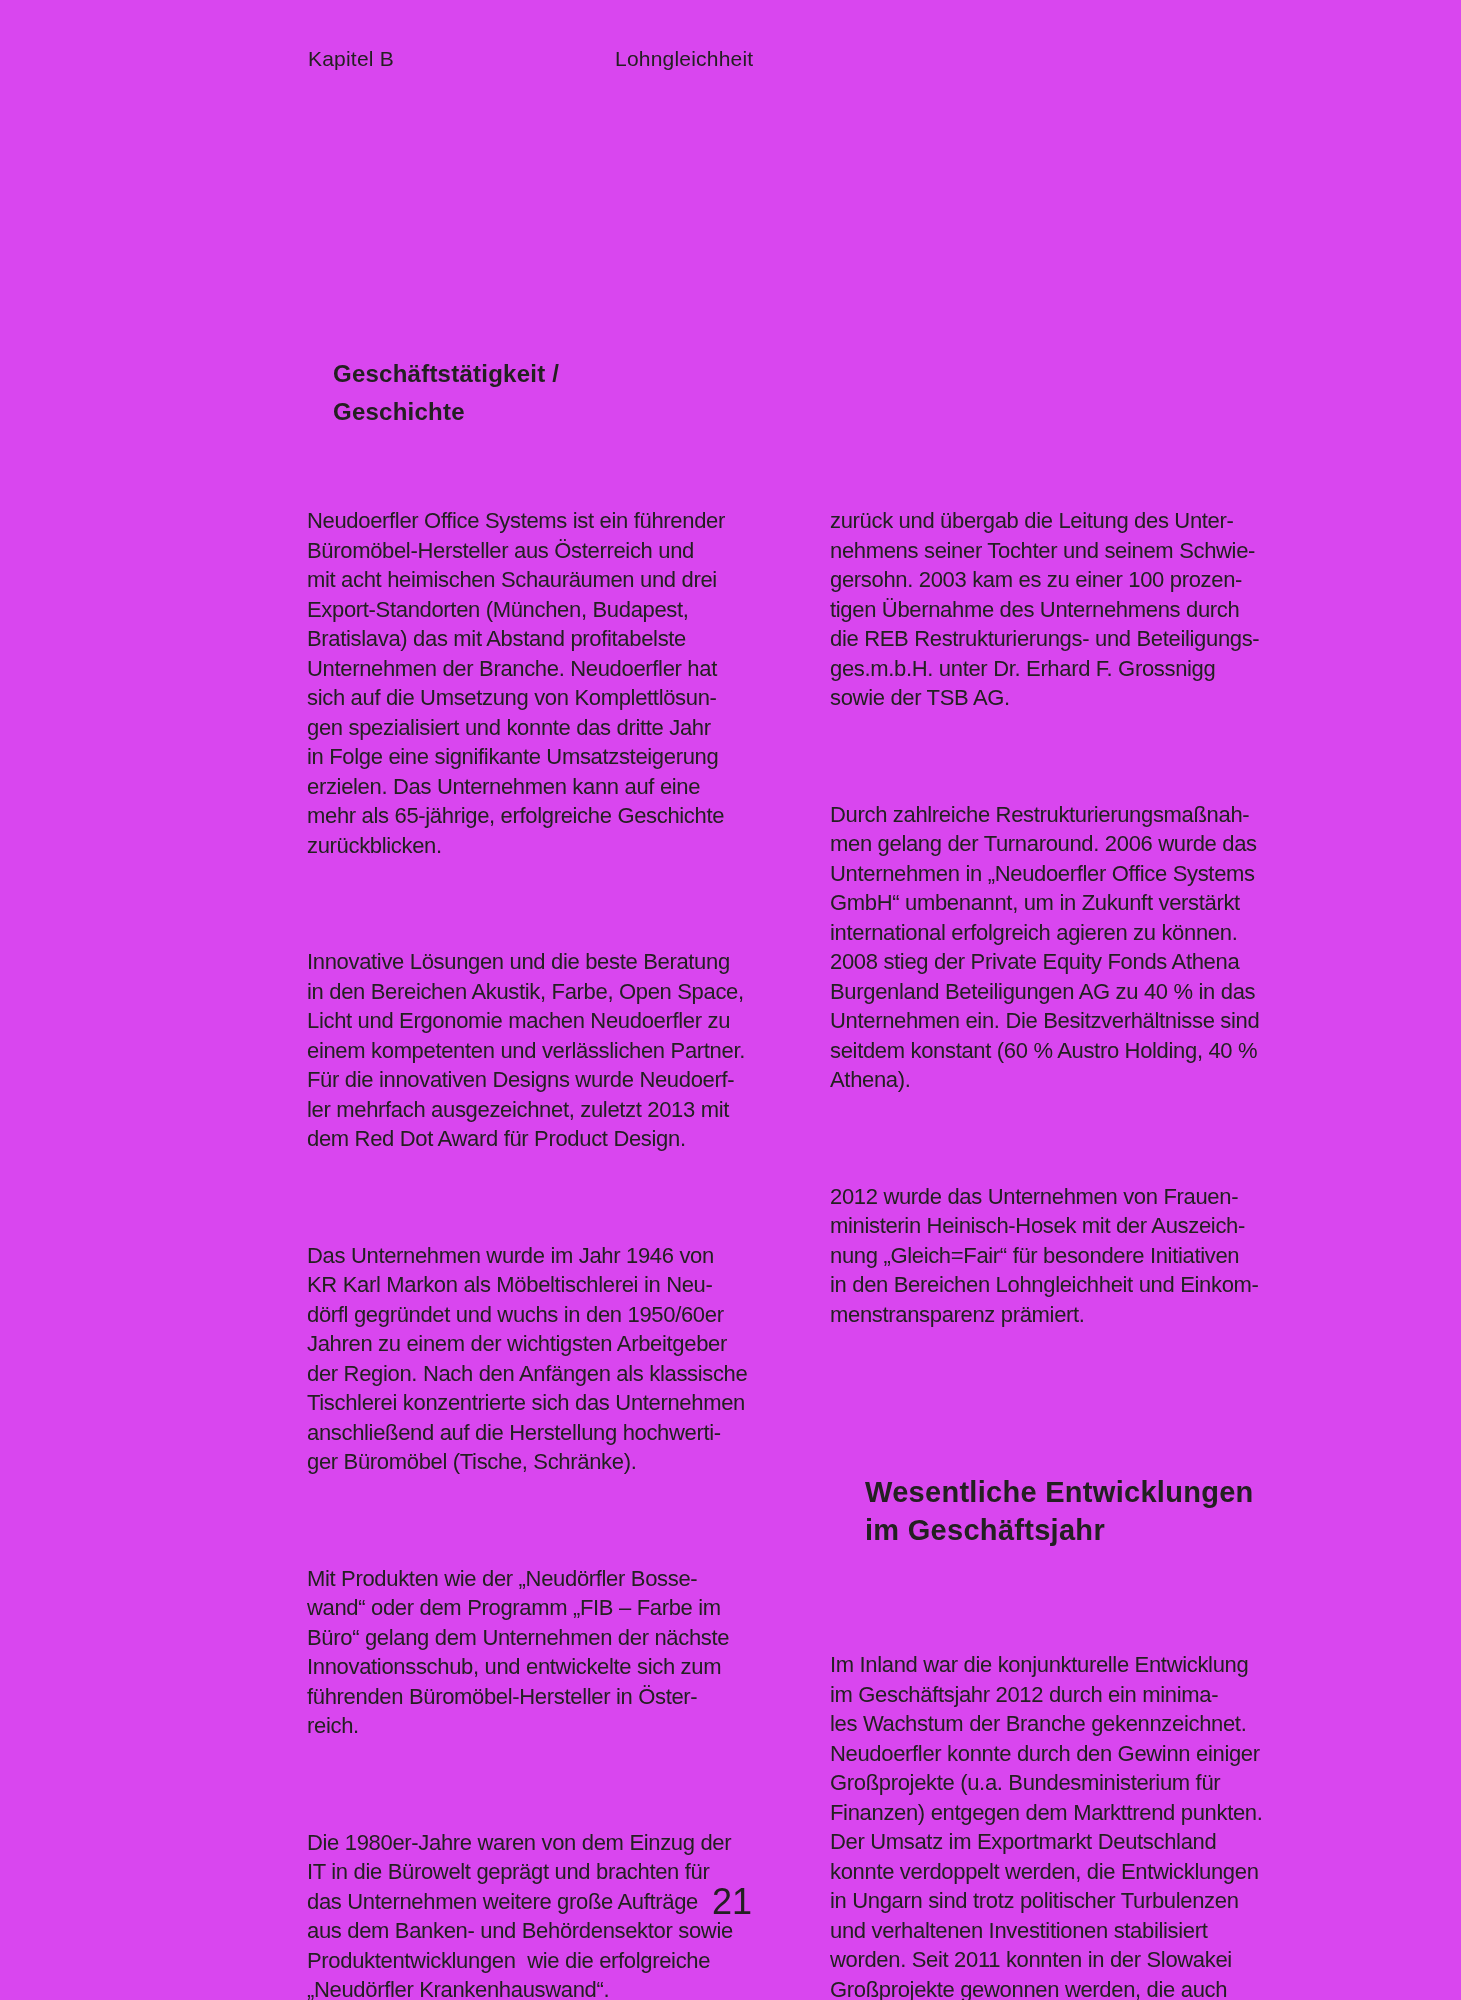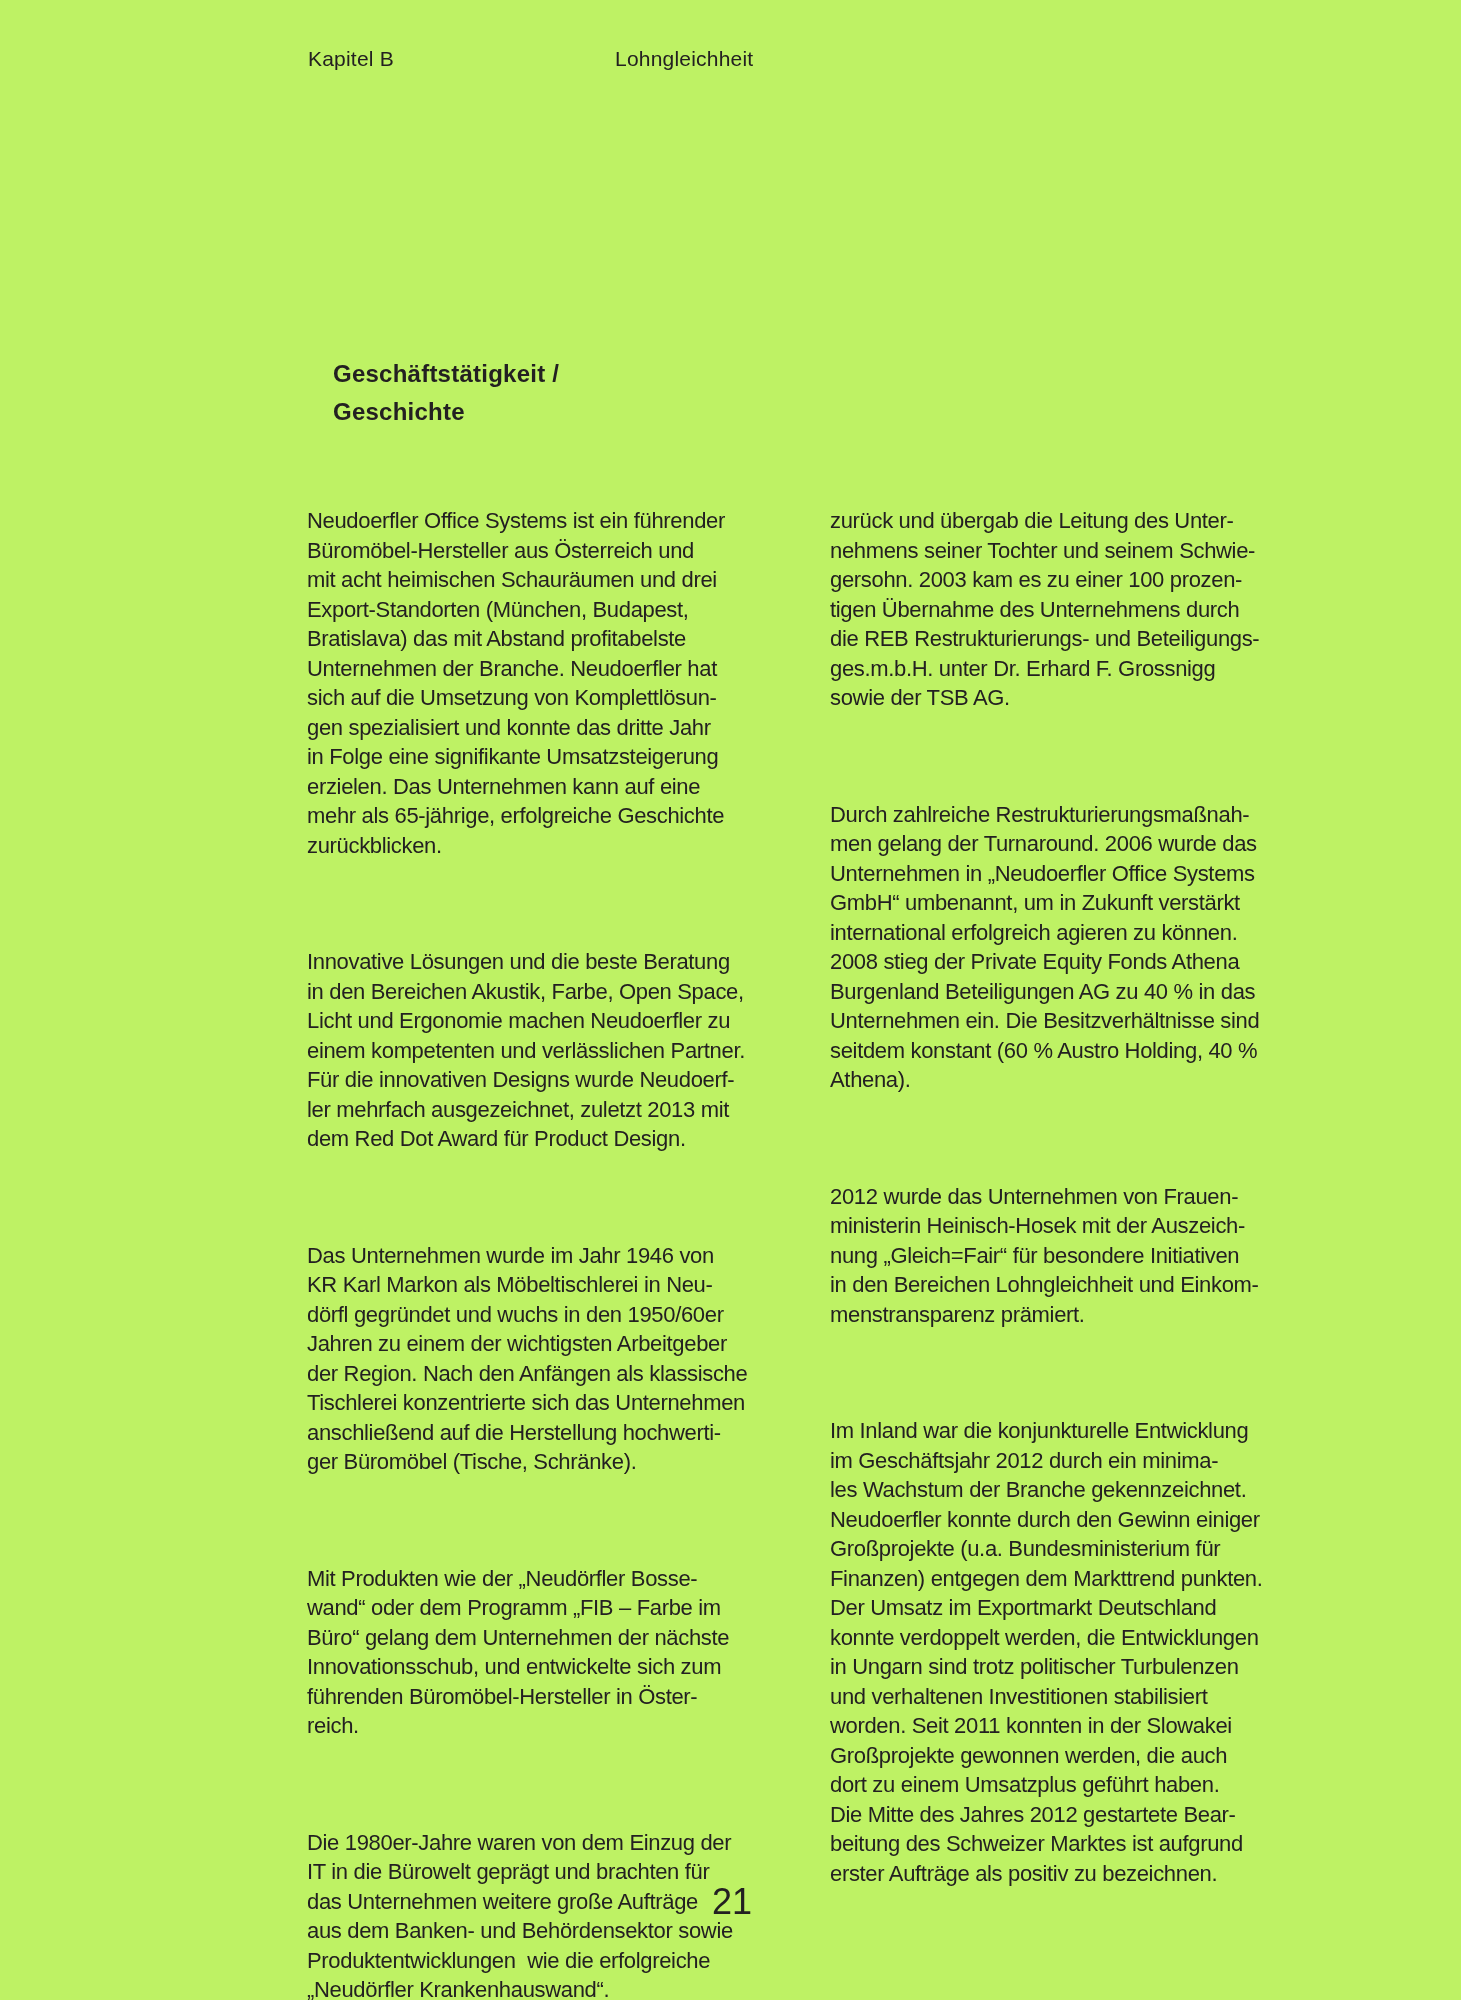--- a/index.html
+++ b/index.html
@@ -4,21 +4,21 @@
 <style>
   html, body {
     margin: 0;
     padding: 0;
     background: #ffffff;
   }
   .page {
     position: relative;
     width: 1461px;
     height: 2000px;
-    background: #bef264;
+    background: #d946ef;
     font-family: "Liberation Sans", sans-serif;
     color: #232021;
     overflow: hidden;
   }
   .running-header {
     position: absolute;
     top: 46px;
     font-size: 21px;
     line-height: 25px;
     letter-spacing: 0.01em;
@@ -144,20 +144,22 @@
 2008 stieg der Private Equity Fonds Athena
 Burgenland Beteiligungen AG zu 40 % in das
 Unternehmen ein. Die Besitzverhältnisse sind
 seitdem konstant (60 % Austro Holding, 40 %
 Athena).</p>
     <p>2012 wurde das Unternehmen von Frauen-
 ministerin Heinisch-Hosek mit der Auszeich-
 nung „Gleich=Fair“ für besondere Initiativen
 in den Bereichen Lohngleichheit und Einkom-
 menstransparenz prämiert.</p>
+    <h2 class="subsection-title">Wesentliche Entwicklungen
+im Geschäftsjahr</h2>
     <p>Im Inland war die konjunkturelle Entwicklung
 im Geschäftsjahr 2012 durch ein minima-
 les Wachstum der Branche gekennzeichnet.
 Neudoerfler konnte durch den Gewinn einiger
 Großprojekte (u.a. Bundesministerium für
 Finanzen) entgegen dem Markttrend punkten.
 Der Umsatz im Exportmarkt Deutschland
 konnte verdoppelt werden, die Entwicklungen
 in Ungarn sind trotz politischer Turbulenzen
 und verhaltenen Investitionen stabilisiert

